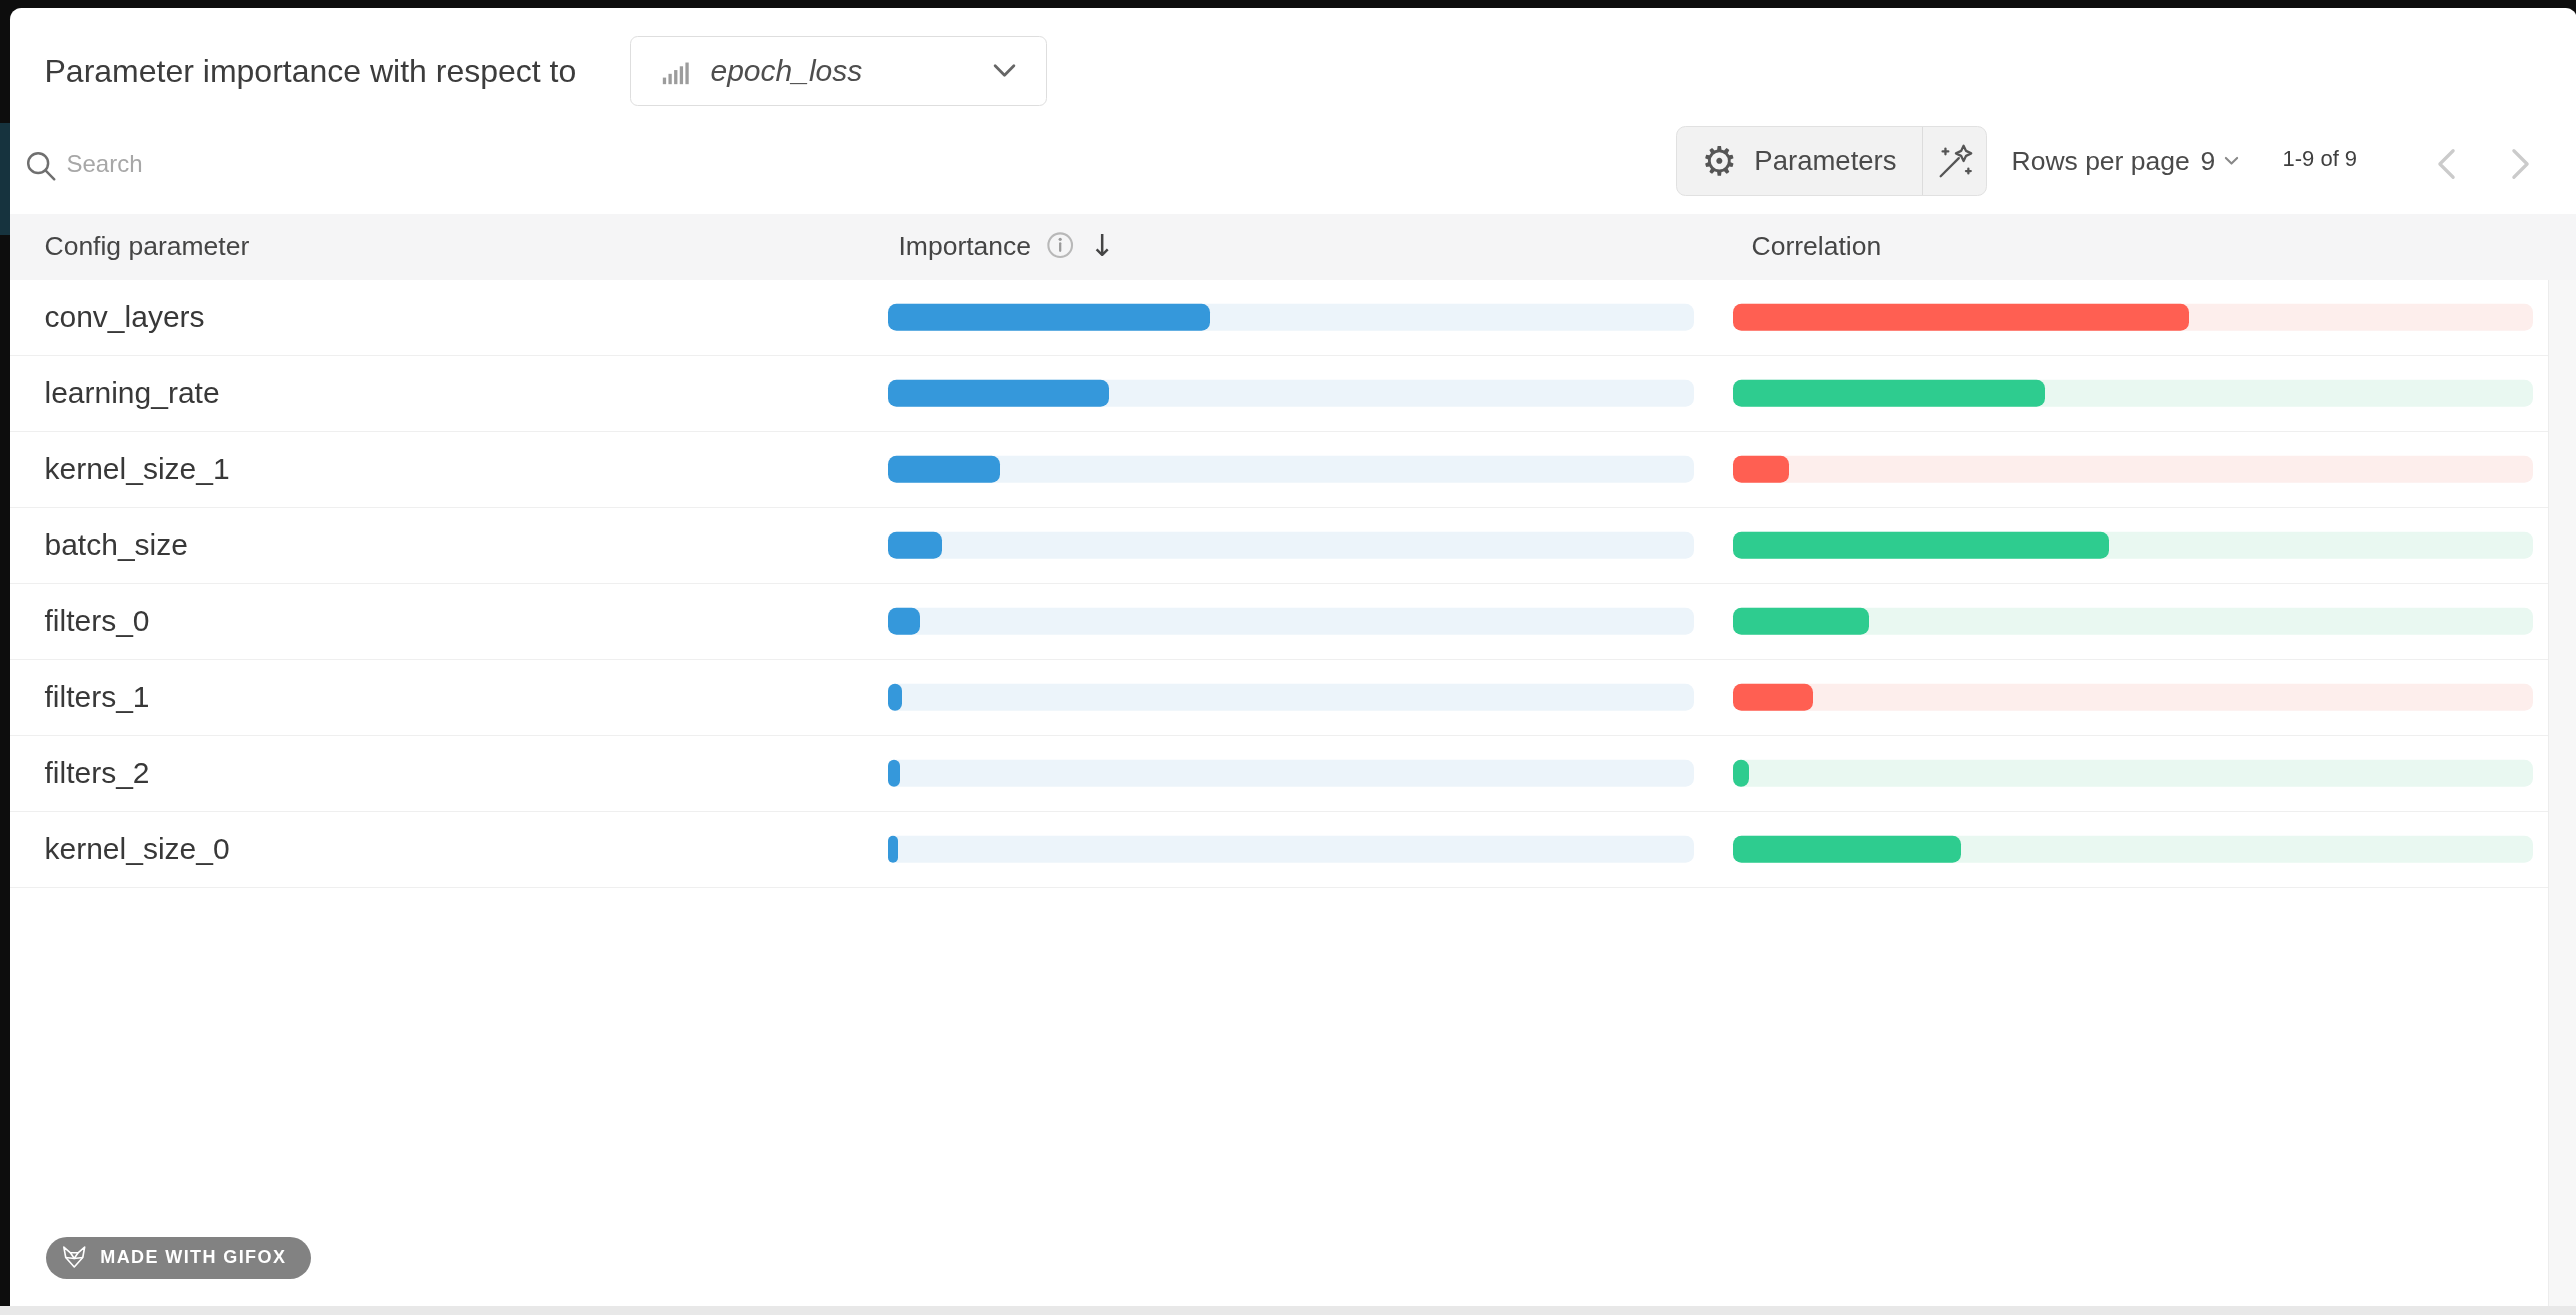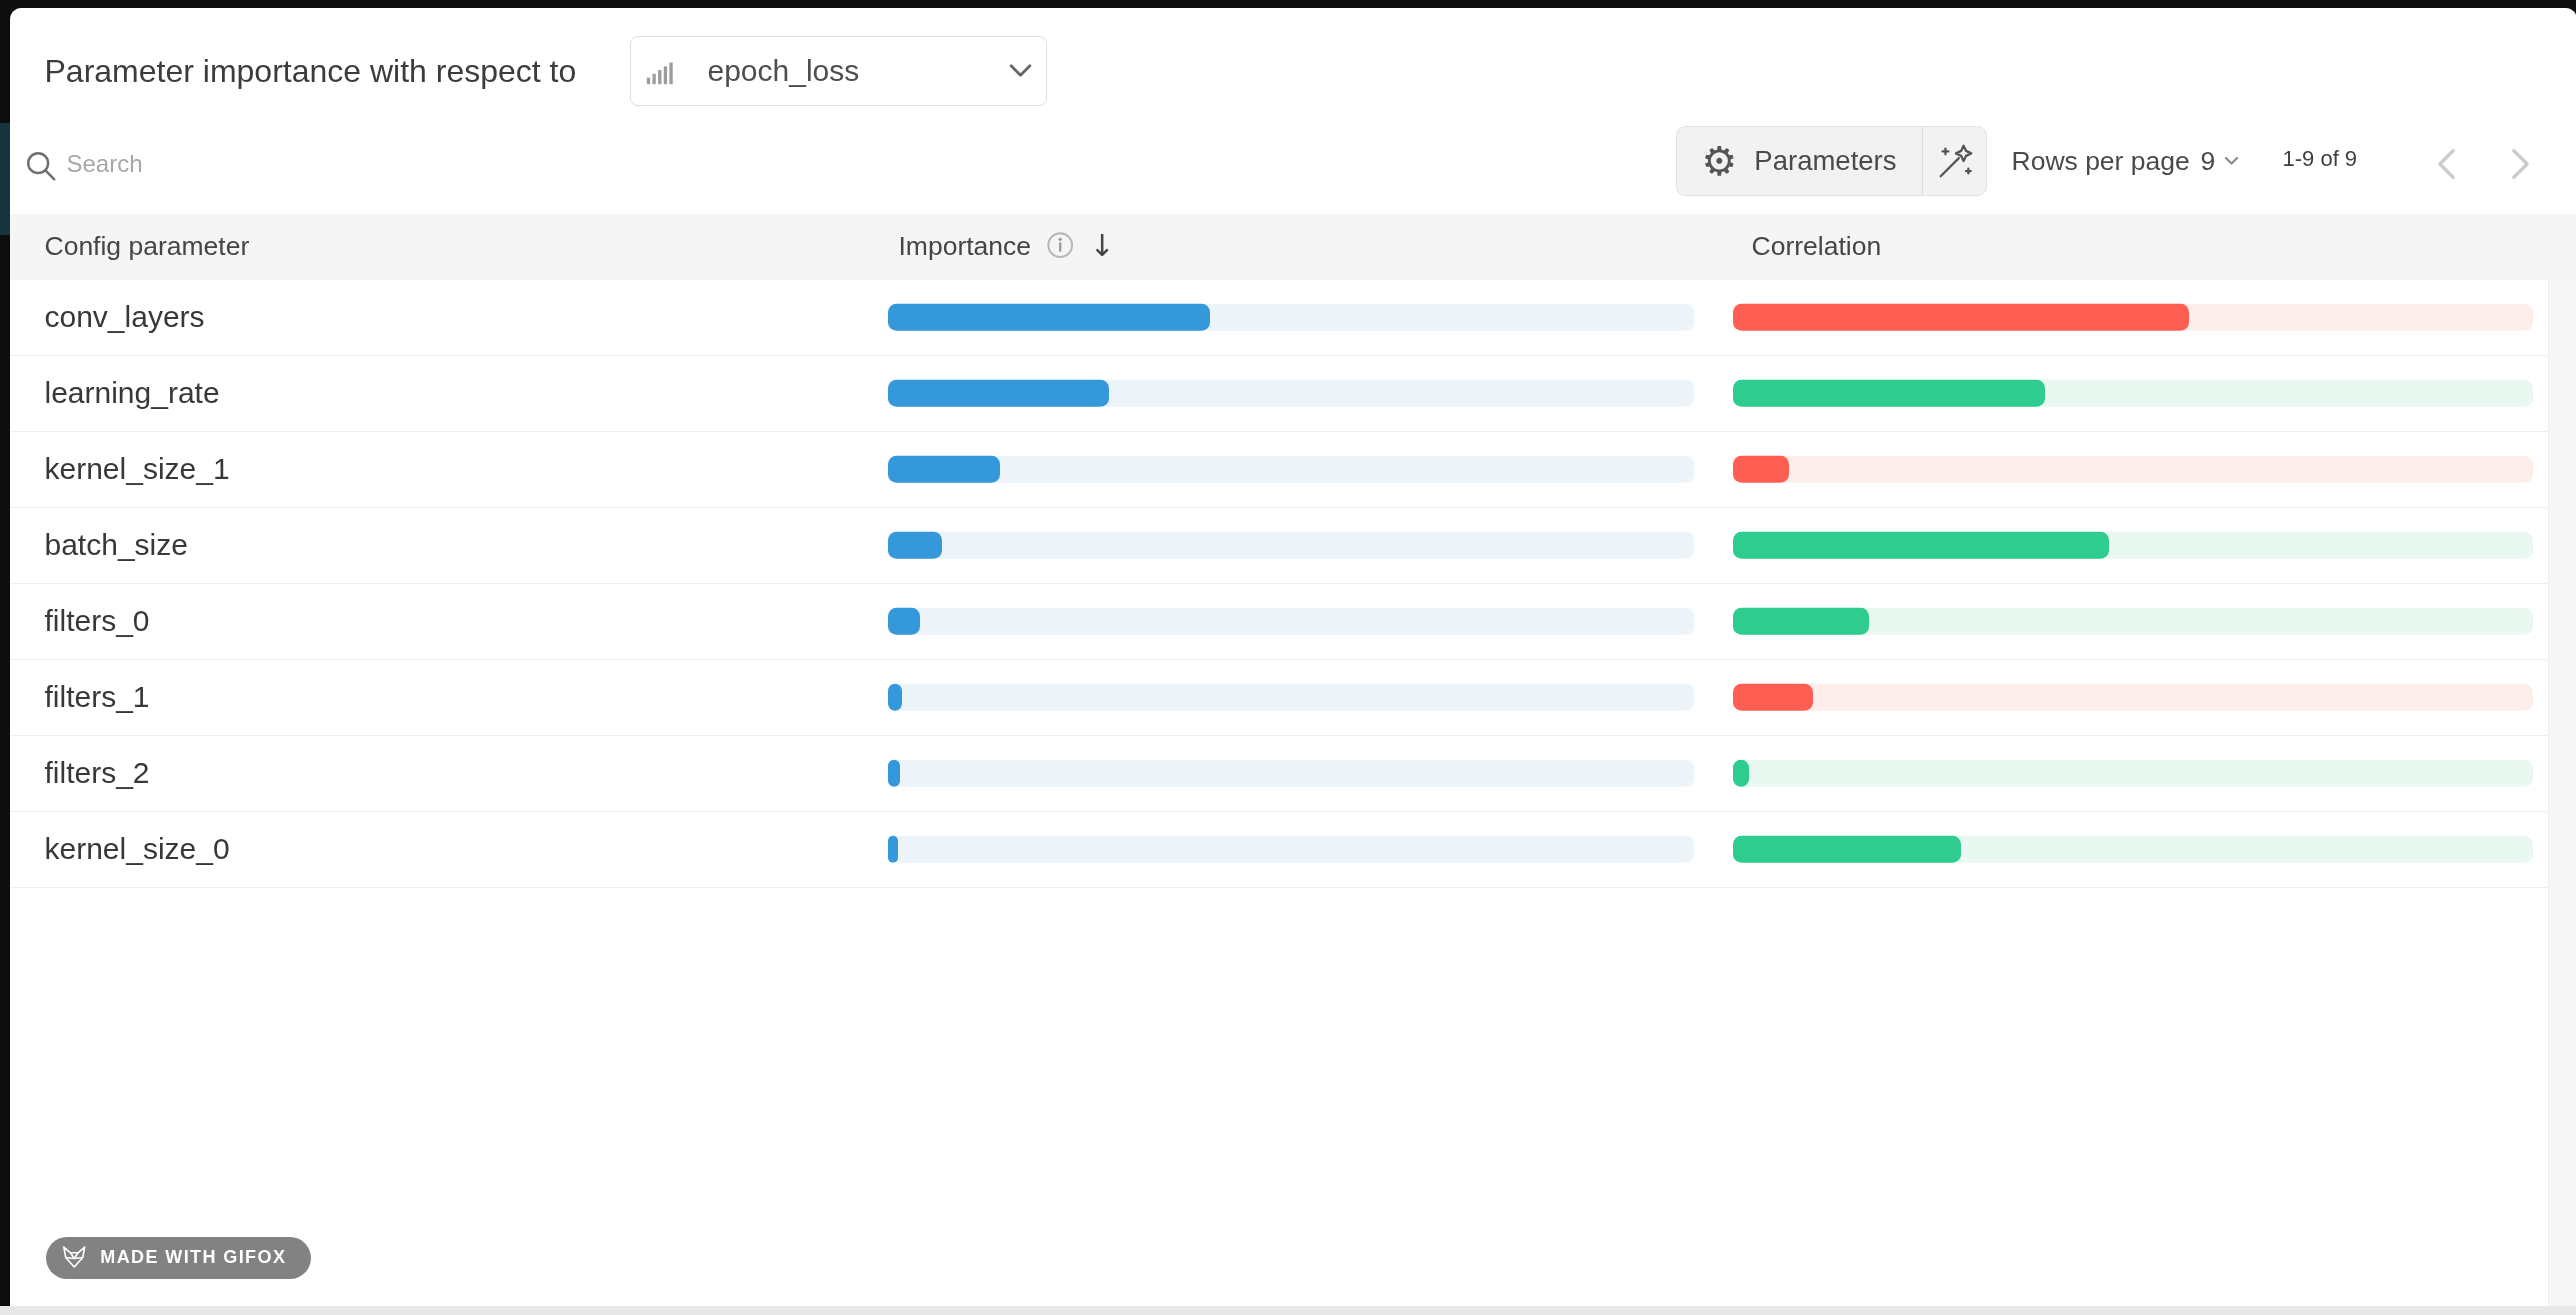--- a/index.html
+++ b/index.html
@@ -14,21 +14,21 @@
     position:absolute;left:9.5px;top:7.6px;width:2567px;height:1298px;
     background:#ffffff;border-radius:11.4px 11.4px 0 0;
   }
   .bottom-strip{position:absolute;left:0;top:1306px;width:2576px;height:9.5px;background:#e8e8e8;}
 
   
   .title{position:absolute;left:35px;top:45px;font-size:32px;color:#3c3c3c;}
   .metric-select{
     position:absolute;left:620px;top:28.4px;width:417px;height:70px;
     border:1.9px solid #dedede;border-radius:7.6px;box-sizing:border-box;
-    display:flex;align-items:center;gap:32px;padding:0 13px;cursor:pointer;background:#fff;
+    display:flex;align-items:center;gap:19px;padding:0 29px;cursor:pointer;background:#fff;font-style:italic;
   }
   .metric-value{font-size:30px;color:#4e4e4e;}
   .metric-select .chev{margin-left:auto;}
 
   
   .search-icon{position:absolute;left:13.3px;top:140px;}
   .search-input{
     position:absolute;left:55px;top:133px;width:1422px;height:45px;
     border:none;outline:none;font-size:24px;color:#333;background:transparent;
     font-family:"Liberation Sans", sans-serif;

